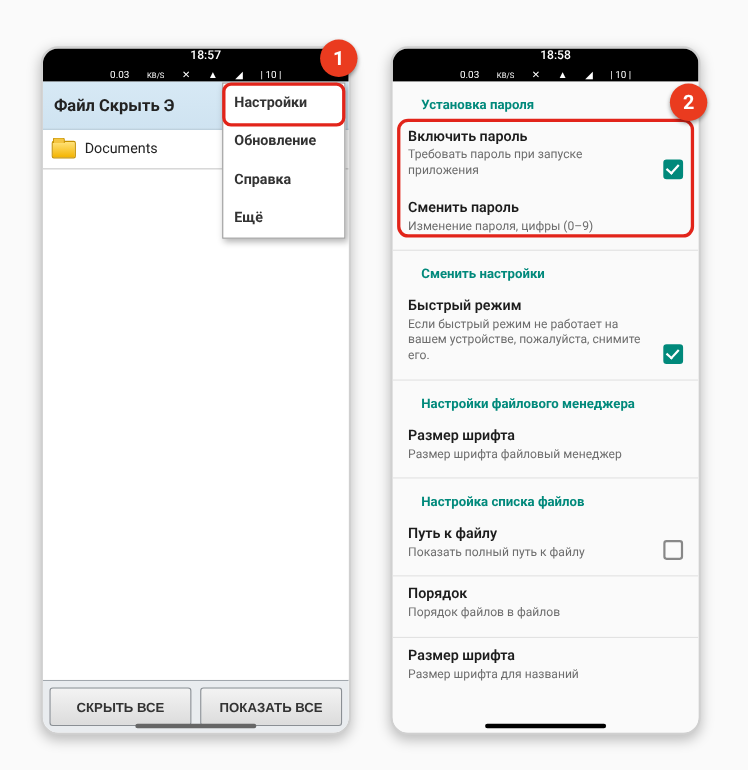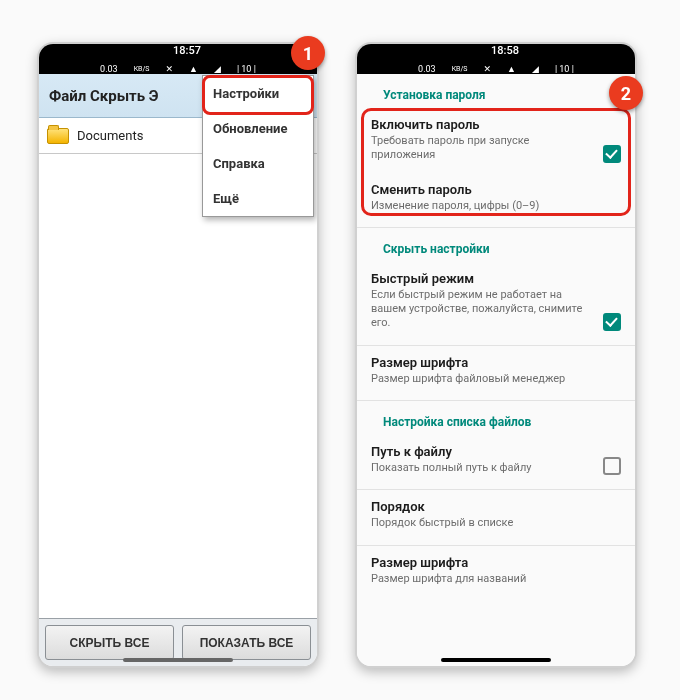--- a/index.html
+++ b/index.html
@@ -225,31 +225,32 @@
       </div>
 
       <div class="pref">
         <div class="txt">
           <div class="title">Сменить пароль</div>
           <div class="sub">Изменение пароля, цифры (0–9)</div>
         </div>
       </div>
       <div class="divider"></div>
 
-      <div class="section-title">Скрыть настройки</div>
+      <div class="section-title">Сменить настройки</div>
 
       <div class="pref">
         <div class="txt">
           <div class="title">Быстрый режим</div>
           <div class="sub">Если быстрый режим не работает на вашем устройстве, пожалуйста, снимите его.</div>
         </div>
         <div class="checkbox checked"></div>
       </div>
       <div class="divider"></div>
 
+      <div class="section-title">Настройки файлового менеджера</div>
 
       <div class="pref">
         <div class="txt">
           <div class="title">Размер шрифта</div>
           <div class="sub">Размер шрифта файловый менеджер</div>
         </div>
       </div>
       <div class="divider"></div>
 
       <div class="section-title">Настройка списка файлов</div>
@@ -259,21 +260,21 @@
           <div class="title">Путь к файлу</div>
           <div class="sub">Показать полный путь к файлу</div>
         </div>
         <div class="checkbox empty"></div>
       </div>
       <div class="divider"></div>
 
       <div class="pref">
         <div class="txt">
           <div class="title">Порядок</div>
-          <div class="sub">Порядок быстрый в списке</div>
+          <div class="sub">Порядок файлов в файлов</div>
         </div>
       </div>
       <div class="divider"></div>
 
       <div class="pref">
         <div class="txt">
           <div class="title">Размер шрифта</div>
           <div class="sub">Размер шрифта для названий</div>
         </div>
       </div>

